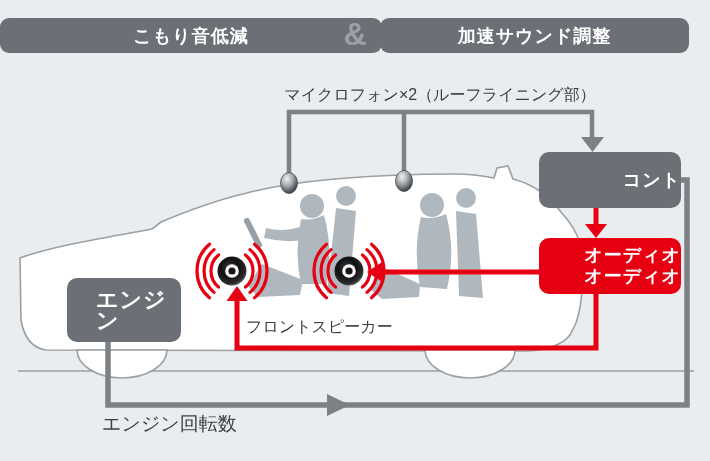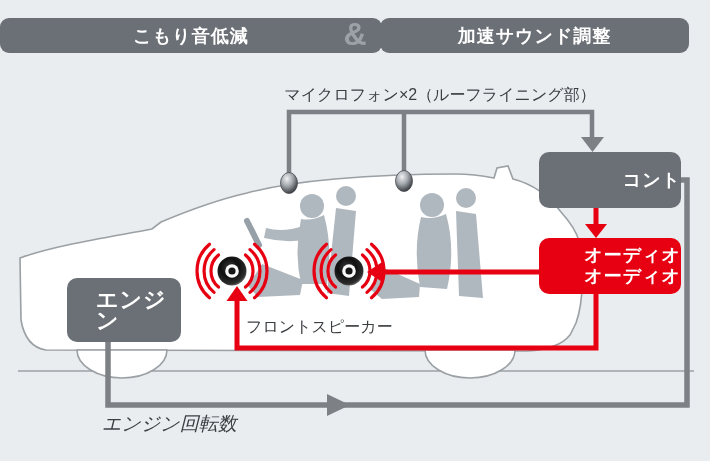--- a/index.html
+++ b/index.html
@@ -25,21 +25,21 @@
   .pill.right{left:380px;width:309px;}
   .amp{
     position:absolute;left:335px;top:13px;width:40px;height:43px;
     display:flex;align-items:center;justify-content:center;
     color:var(--amp-gray);font-size:32px;font-weight:bold;
   }
   .lbl{position:absolute;color:var(--label-text);font-size:16px;white-space:nowrap;}
   .lbl.mic{left:265px;top:85px;width:350px;text-align:center;}
   .lbl.front-sp{left:246px;top:317px;}
   .lbl.rear-sp{left:404px;top:276px;}
-  .lbl.rpm{left:102px;top:411px;font-size:19px;font-style:italic;}
+  .lbl.rpm{left:102px;top:411px;font-size:19px;}
   .node{
     position:absolute;background:var(--box-gray);border-radius:10px;color:#fff;
     font-weight:bold;display:flex;flex-direction:column;align-items:flex-end;justify-content:center;
     font-size:18px;line-height:21px;letter-spacing:1px;padding-left:29px;
   }
   .node.engine{left:67px;top:278px;width:85px;height:64px;font-size:22px;}
   .node.controller{left:539px;top:152px;width:113px;height:56px;}
   .node.audio{left:539px;top:238px;width:113px;height:56px;background:var(--accent-red);}
   .wave{stroke:var(--accent-red);stroke-width:3.2;fill:none;stroke-linecap:round;}
   .gray-line{stroke:var(--line-gray);fill:none;}

